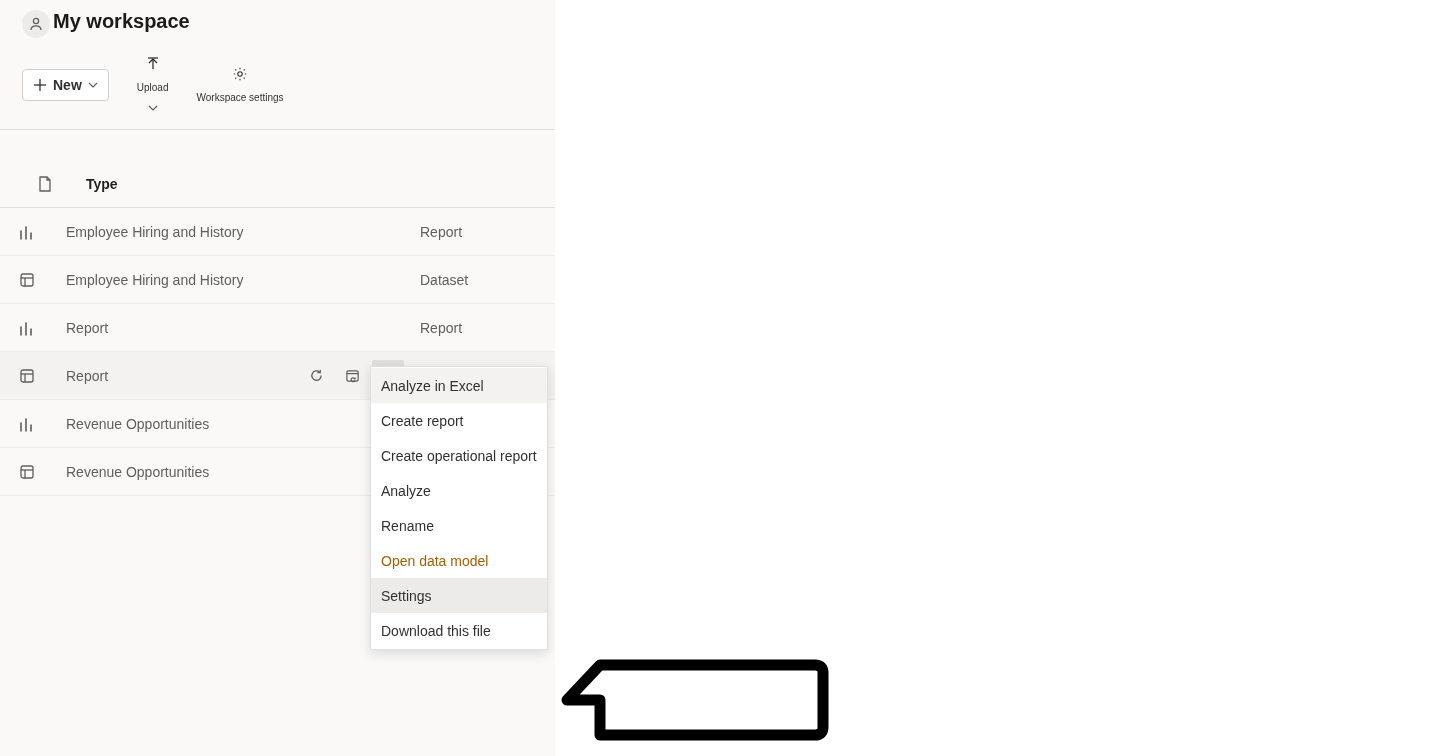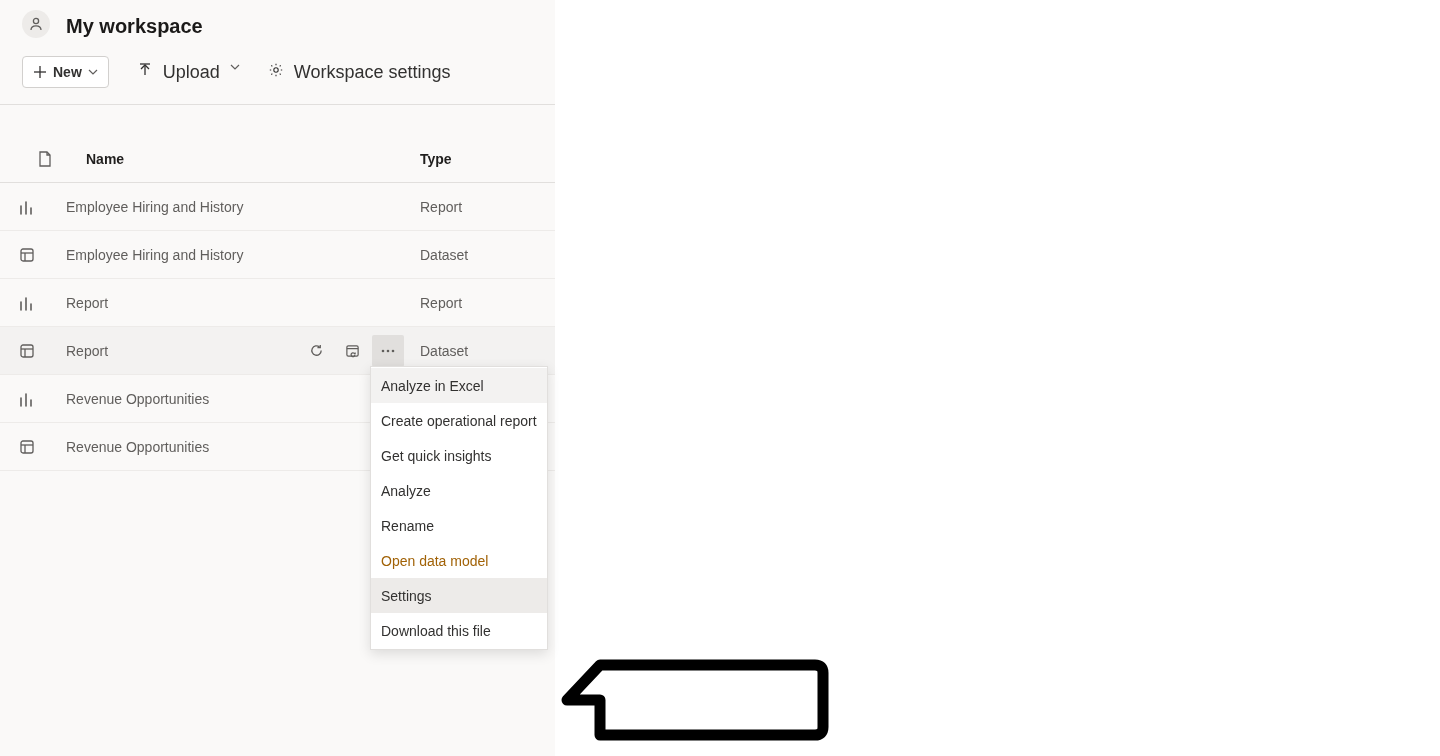--- a/index.html
+++ b/index.html
@@ -14,22 +14,22 @@
     position: relative;
   }
   .workspace-panel {
     width: 555px;
     height: 100%;
     background: #faf9f8;
     position: relative;
   }
   .header {
     display: flex;
-    align-items: flex-end;
-    gap: 16px;
+    align-items: flex-start;
+    gap: 3px;
     padding: 10px 20px 14px 22px;
   }
   .avatar {
     width: 28px;
     height: 28px;
     border-radius: 50%;
     background: #edebe9;
     display: flex;
     align-items: center;
     justify-content: center;
@@ -56,25 +56,26 @@
     border: 1px solid #d2d0ce;
     border-radius: 4px;
     cursor: pointer;
     font-size: 14px;
     color: #323130;
     text-align: right;
   }
   .btn-new { font-weight: 600; }
   .toolbar-action {
     display: inline-flex;
-    align-items: flex-start;
+    align-items: center;
     gap: 10px;
     cursor: pointer;
     color: #323130;
-    font-size: 18px;
+    font-size: 10px;
+    flex-direction: column;
   }
   .divider {
     border-bottom: 1px solid #e1dfdd;
     width: 100%;
   }
   .table-header {
     display: flex;
     align-items: center;
     height: 48px;
     padding: 0 0 0 38px;
@@ -202,21 +203,20 @@
 
   <div class="divider"></div>
 
   <div class="table-header">
     <div class="col-icon">
       <svg width="14" height="16" viewBox="0 0 14 16" fill="none" stroke="#605e5c" stroke-width="1.3">
         <path d="M2 1h7l3 3v11H2z"></path>
           <polyline points="9,1 9,4 12,4"></polyline>
       </svg>
     </div>
-    <div class="col-name">Name</div>
     <div class="col-type">Type</div>
   </div>
 
   <div id="rows">
       <div class="row">
         <div class="col-icon">
           <span class="type-icon">
             <svg width="18" height="16" viewBox="0 0 18 16" fill="none" stroke="#605e5c" stroke-width="1.6" stroke-linecap="round">
               <line x1="3" y1="15" x2="3" y2="7"></line>
               <line x1="8" y1="15" x2="8" y2="3"></line>
@@ -314,22 +314,22 @@
         </div>
         <div class="col-name">Revenue Opportunities</div>
         <div class="col-type">Dataset</div>
       </div>
     </div>
 
 </div>
 
 <div class="context-menu" id="context-menu">
     <div class="context-menu-item hovered">Analyze in Excel</div>
+    <div class="context-menu-item">Create report</div>
     <div class="context-menu-item">Create operational report</div>
-    <div class="context-menu-item">Get quick insights</div>
     <div class="context-menu-item">Analyze</div>
     <div class="context-menu-item">Rename</div>
     <div class="context-menu-item disabled">Open data model</div>
     <div class="context-menu-item highlight">Settings</div>
     <div class="context-menu-item">Download this file</div>
   </div>
 
 <div class="annotation-arrow">
   <svg width="270" height="90" viewBox="0 0 270 90">
     <path d="M 40 45 L 7 45 L 40 10 L 255 10 Q 263 10 263 18 L 263 72 Q 263 80 255 80 L 40 80 Z" fill="none" stroke="#000000" stroke-width="11" stroke-linejoin="round" stroke-linecap="round"></path>

